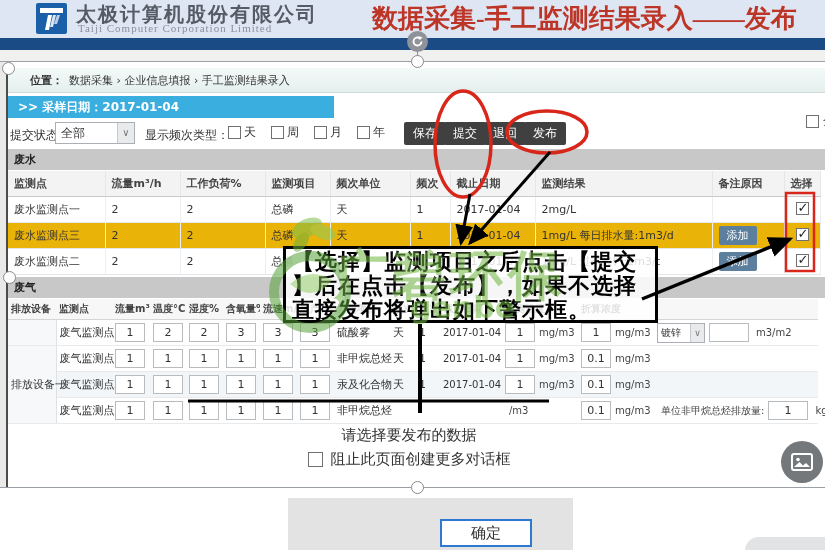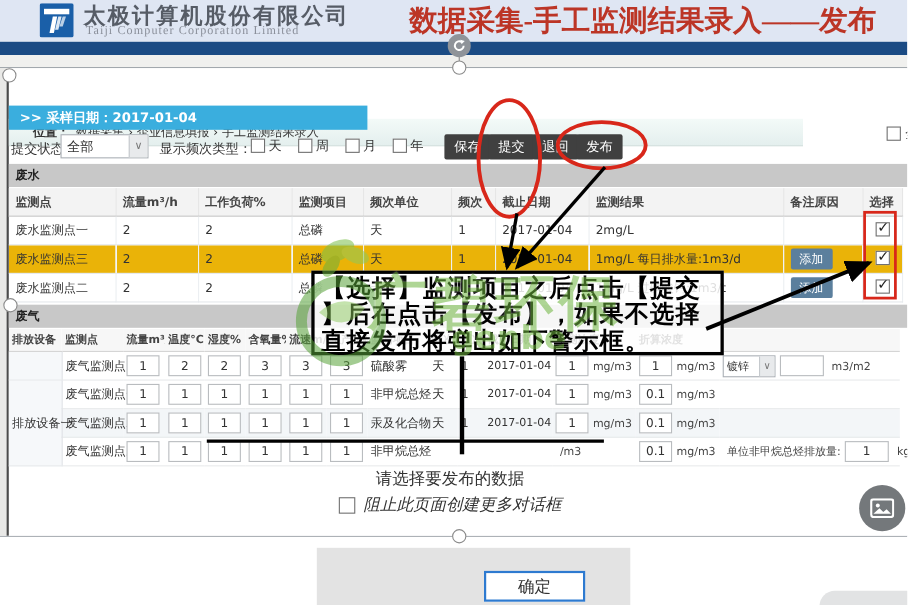--- a/index.html
+++ b/index.html
@@ -24,23 +24,23 @@
 
   
   .sel-line { position:absolute; left:0; width:825px; height:1px; background:#9aa0a6; }
   .handle { position:absolute; width:13px; height:13px; border-radius:50%; background:#fff;
             border:1.5px solid #8a8a8a; z-index:70; }
   .rotate-stem { position:absolute; left:417px; top:44px; width:1px; height:18px; background:#8a8a8a; z-index:70;}
   .rotate-handle { position:absolute; left:407px; top:31px; width:21px; height:21px; border-radius:50%;
                    background:#8f9399; z-index:71; display:flex; align-items:center; justify-content:center; }
 
   
-  .breadcrumb { position:absolute; left:8px; top:68px; width:722px; height:25px;
+  .breadcrumb { position:absolute; left:8px; top:68px; width:817px; height:25px;
                 background:linear-gradient(#f3faf8,#e4efee); border-bottom:1px solid #cfdcda;
-                font-size:11px; color:#333; display:flex; align-items:center; padding-left:22px;margin-top:40px; }
+                font-size:11px; color:#333; display:flex; align-items:center; padding-left:22px; }
   .breadcrumb b { margin-right:6px; }
 
   
   .date-bar { position:absolute; left:8px; top:96px; width:326px; height:22px; background:#3aaede;
               color:#fff; font-size:12px; font-weight:bold; line-height:22px; padding-left:10px; }
   .lbl { position:absolute; font-size:12px; color:#333; top:127px; }
   .select-box { position:absolute; left:55px; top:122px; width:80px; height:22px; background:#fff;
                 border:1px solid #aab0b6; font-size:12px; color:#333; line-height:20px; padding-left:5px; }
   .select-box .arrow { position:absolute; right:0; top:0; width:17px; height:20px; background:#e8eaec;
                        border-left:1px solid #c5c9cd; text-align:center; color:#777; font-size:10px; line-height:20px; }
@@ -87,21 +87,21 @@
               font-weight:bold; font-size:22px; line-height:24px; color:#000; letter-spacing:1px; white-space:nowrap;}
   .overlay-svg { position:absolute; left:0; top:0; width:825px; height:550px; z-index:50; pointer-events:none; }
   .watermark { position:absolute; left:0; top:0; width:825px; height:550px; z-index:60; pointer-events:none; opacity:0.55; }
   .wm-text { position:absolute; left:334px; top:240px; font-size:54px; font-weight:bold; color:#6fb640;
              letter-spacing:4px; text-shadow:0 0 2px #fff; }
   .wm-sub { position:absolute; left:410px; top:290px; font-size:30px; font-weight:bold; color:#6fb640;text-align:right; }
 
   
   .dlg-msg { position:absolute; left:0; top:426px; width:818px; text-align:center; font-size:15px; color:#333; }
   .dlg-check { position:absolute; left:0; top:450px; width:818px; display:flex; justify-content:center;
-               align-items:center; gap:8px; font-size:15px; color:#333;font-style:italic; }
+               align-items:center; gap:8px; font-size:15px; color:#333; }
   .dlg-check .cb { width:15px; height:15px; }
   .footer-band { position:absolute; left:288px; top:498px; width:285px; height:52px; background:#e3e3e3; }
   .ok-btn { position:absolute; left:440px; top:519px; width:92px; height:28px; background:#fff;
             border:2px solid #2d7ad0; font-size:15px; color:#333; font-family:inherit; }
   .corner-blob { position:absolute; left:745px; top:537px; width:90px; height:14px; background:#e2e3e4;
                  border-radius:14px 0 0 0; }
   .img-fab { position:absolute; left:781px; top:441px; width:42px; height:42px; border-radius:50%;
              background:rgba(97,101,105,0.88); z-index:80; display:flex; align-items:center; justify-content:center; }
 </style>
 </head>

